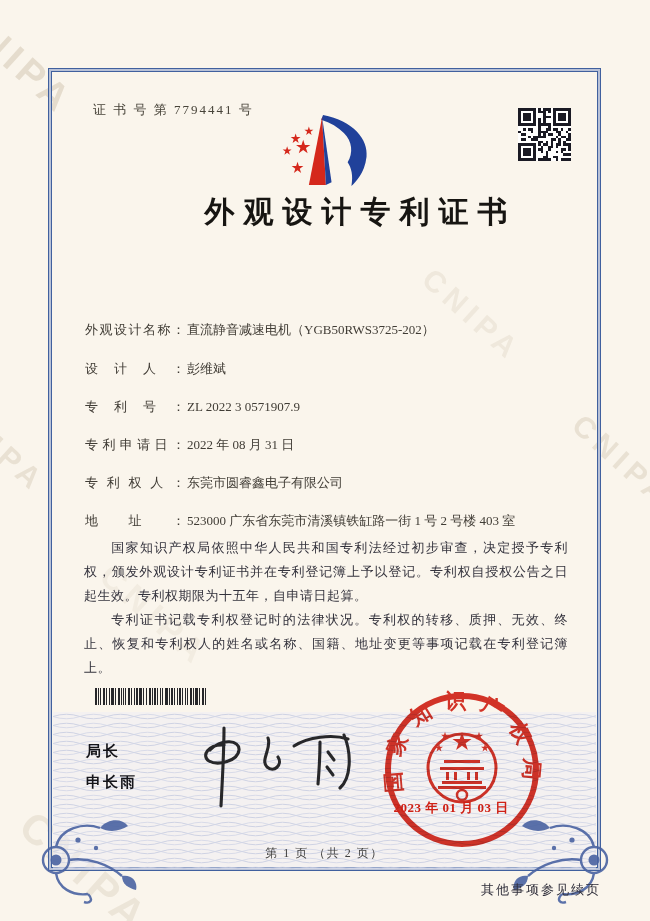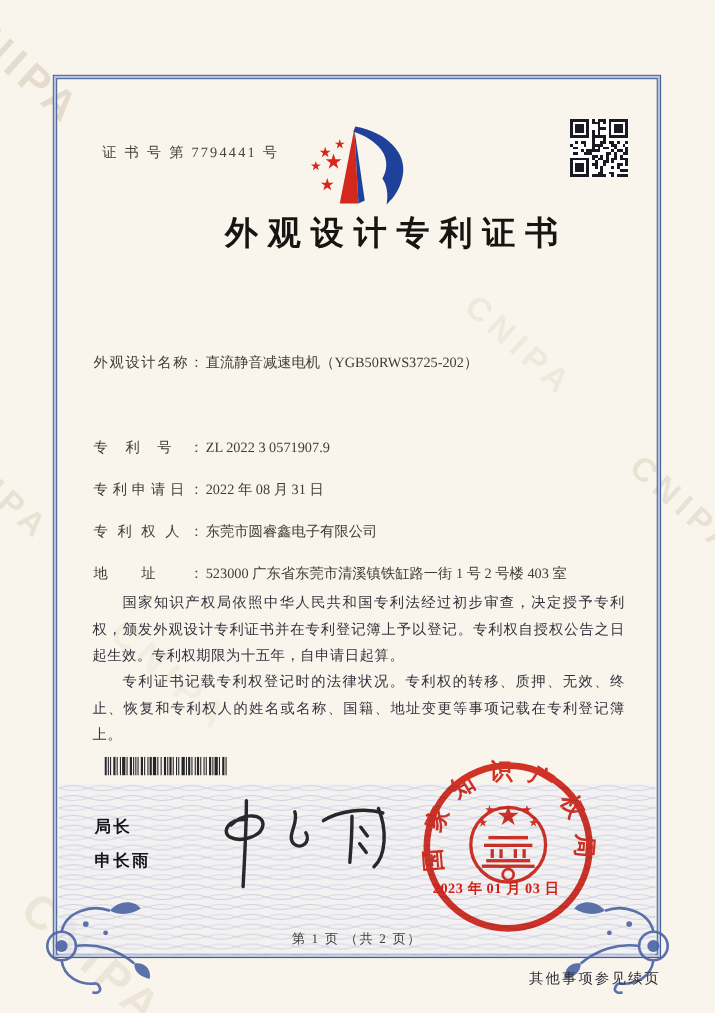--- a/index.html
+++ b/index.html
@@ -9,21 +9,21 @@
   
   .wm{position:absolute;font-family:"Liberation Sans","DejaVu Sans",sans-serif;font-weight:700;
       color:#d9cebb;letter-spacing:6px;transform:rotate(42deg);transform-origin:left top;
       pointer-events:none;white-space:nowrap;}
 
   
   .frame{position:absolute;left:48px;top:68px;width:553px;height:803px;border:1.5px solid #40609e;box-sizing:border-box;}
   .frame-m{position:absolute;inset:0;border:2.5px solid #b8c1d7;box-sizing:border-box;}
   .frame-i{position:absolute;inset:0;border:1.5px solid #40609e;box-sizing:border-box;}
 
-  .cert-no{position:absolute;left:93px;top:101px;font-size:13px;letter-spacing:2px;color:#474339;margin-top:29px;}
+  .cert-no{position:absolute;left:93px;top:101px;font-size:13px;letter-spacing:2px;color:#474339;}
   .logo{position:absolute;left:272px;top:110px;}
   .qr{position:absolute;left:518px;top:108px;width:53px;height:53px;}
   .title{position:absolute;left:48px;top:192px;width:625px;margin:0;text-align:center;
          font-size:30px;font-weight:700;letter-spacing:9px;color:#171512;}
 
   .frow{position:absolute;left:85px;font-size:13px;color:#403c35;white-space:nowrap;}
   .flabel{display:inline-block;width:100px;text-align-last:justify;text-align:justify;margin-top:44px;}
   .fval{margin-left:2px;}
   .fpair2{position:absolute;left:235px;top:0;white-space:nowrap;}
 
@@ -231,20 +231,23 @@
         <rect x="19" y="20" width="1" height="1" fill="#1a1a24"></rect>
         <rect x="20" y="20" width="1" height="1" fill="#1a1a24"></rect>
       </svg>
   </div>
 
   <h1 class="title">外观设计专利证书</h1>
 
   <div class="frow" style="top:277px">
     <span class="flabel">外观设计名称：</span><span class="fval">直流静音减速电机（YGB50RWS3725-202）</span>
   </div>
+  <div class="frow" style="top:316px">
+    <span class="flabel">设计人：</span><span class="fval">彭维斌</span>
+  </div>
   <div class="frow" style="top:354px">
     <span class="flabel">专利号：</span><span class="fval">ZL 2022 3 0571907.9</span>
   </div>
   <div class="frow" style="top:392px">
     <span class="flabel">专利申请日：</span><span class="fval">2022 年 08 月 31 日</span>
   </div>
   <div class="frow" style="top:430px">
     <span class="flabel">专利权人：</span><span class="fval">东莞市圆睿鑫电子有限公司</span>
   </div>
   <div class="frow" style="top:468px">

